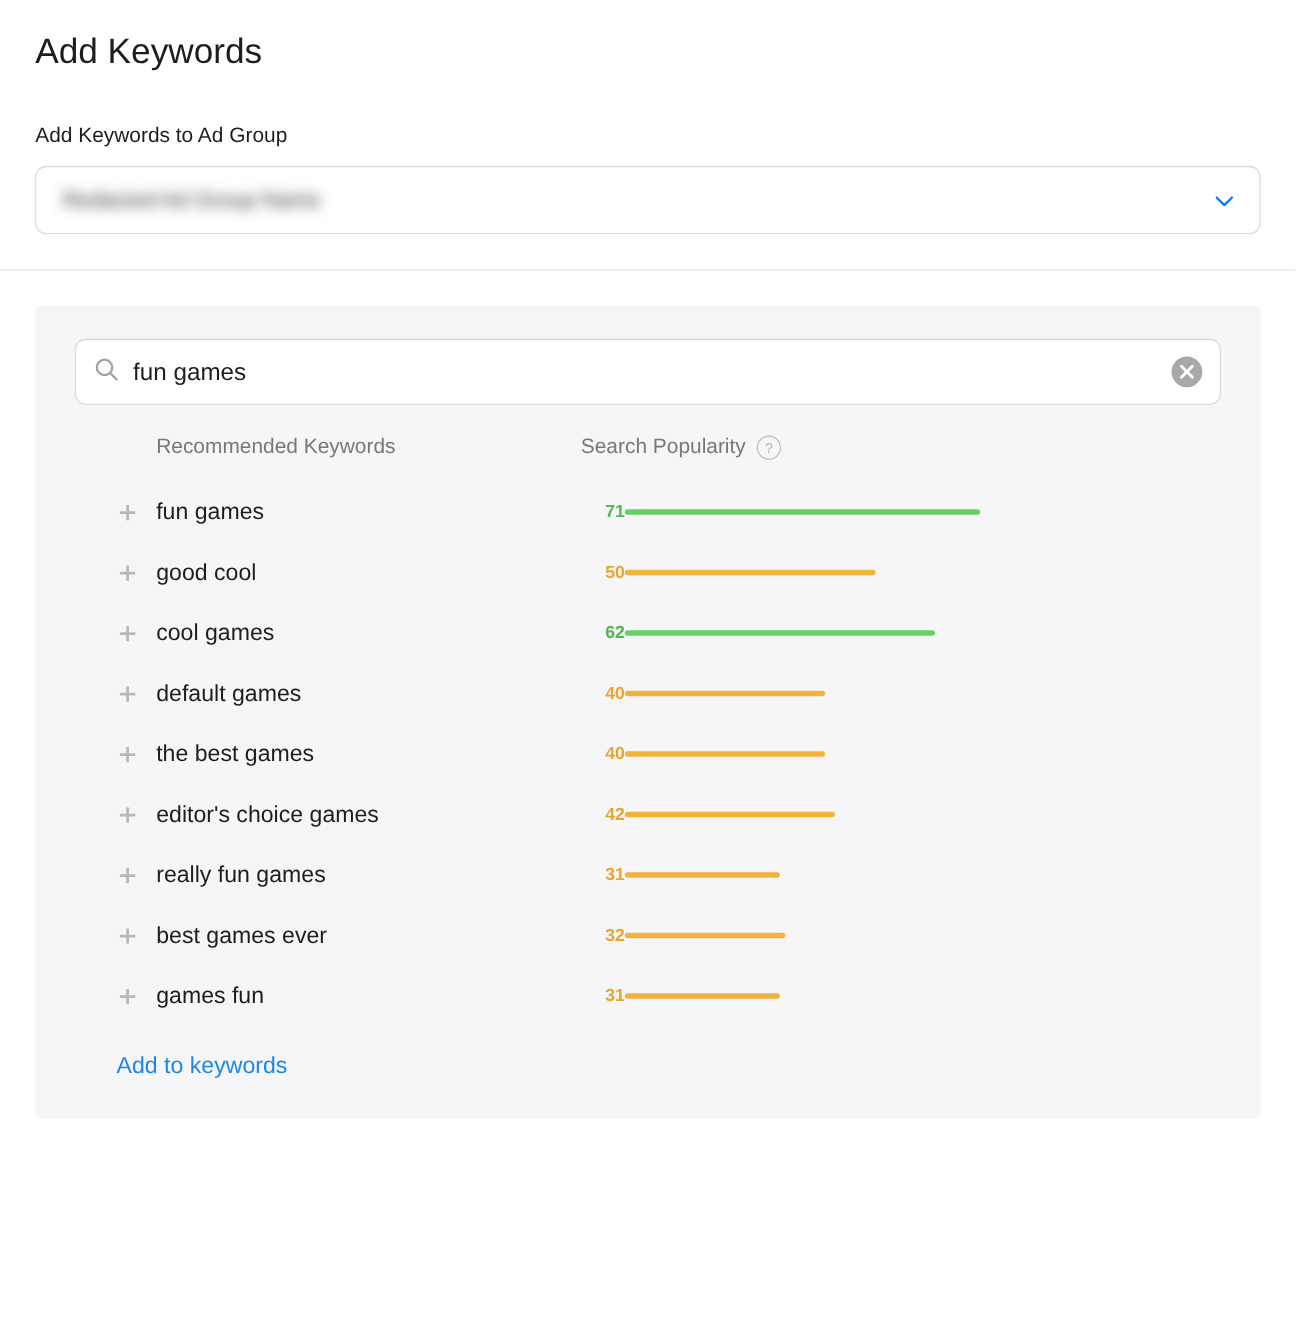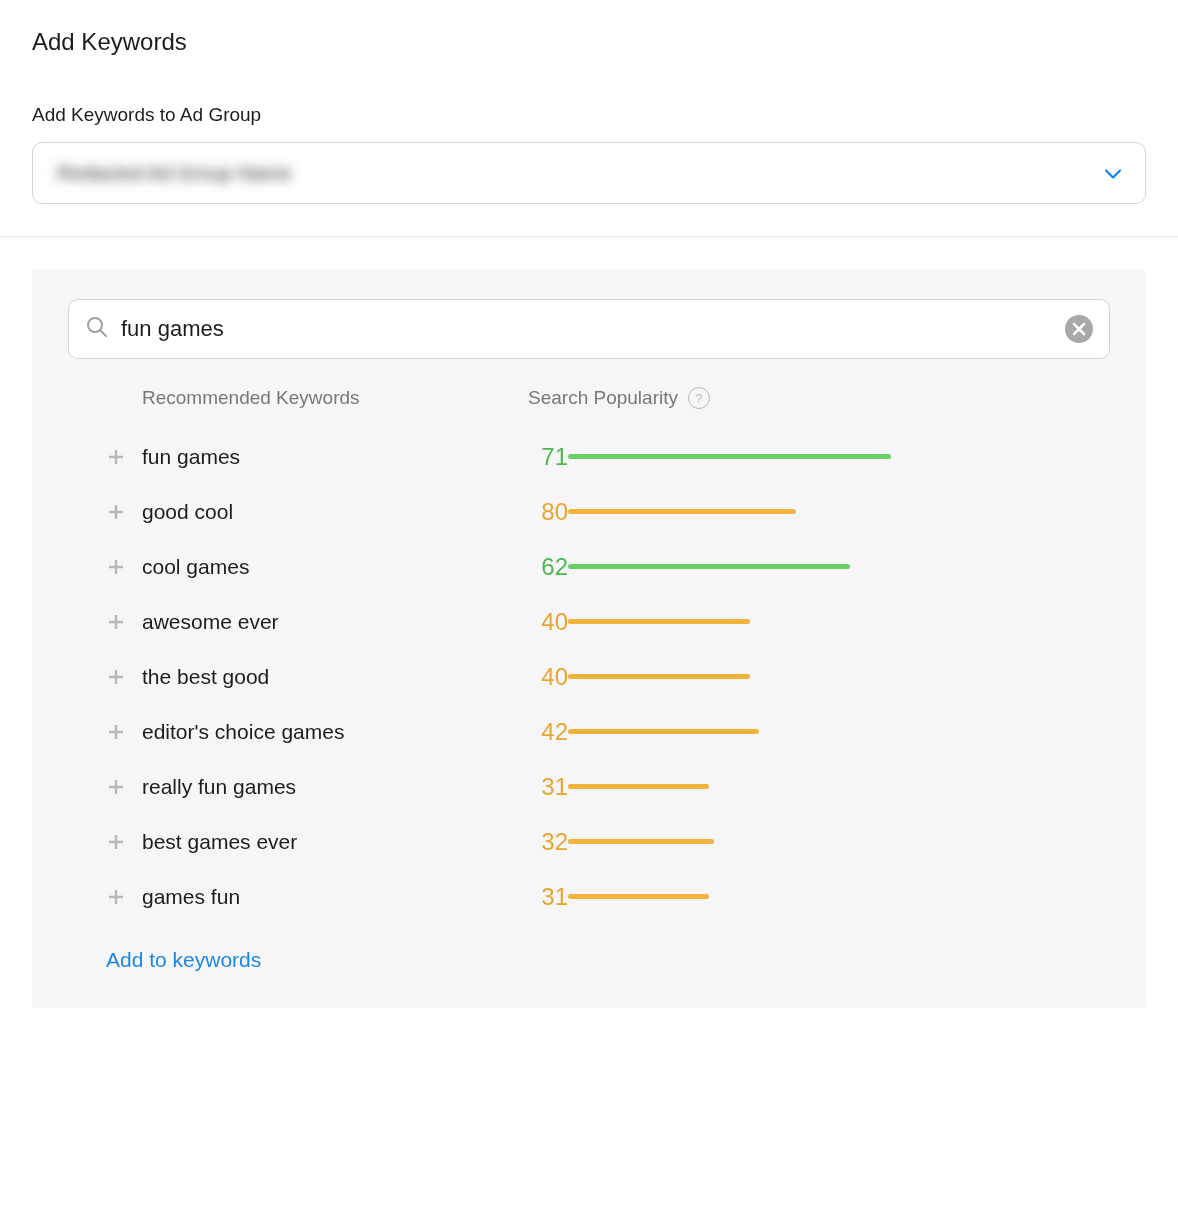--- a/index.html
+++ b/index.html
@@ -10,21 +10,21 @@
     body {
       font-family: -apple-system, BlinkMacSystemFont, "Segoe UI", Helvetica, Arial, sans-serif;
       background: #ffffff;
       color: #1d1d1f;
       width: 1178px;
     }
     .header-section {
       padding: 28px 32px 32px 32px;
     }
     .page-title {
-      font-size: 24px;
+      font-size: 32px;
       font-weight: 400;
       color: #1d1d1f;
       margin-bottom: 12px;
     }
     .page-subtitle {
       font-size: 21px;
       color: #9a9a9a;
       font-weight: 400;
       margin-bottom: 32px;
     }
@@ -166,22 +166,22 @@
       font-size: 21px;
       color: #1d1d1f;
     }
     .keyword-right {
       flex: 1;
       display: flex;
       align-items: center;
     }
     .popularity-value {
       width: 40px;
-      font-size: 24px;
-      font-weight: 400;
+      font-size: 16px;
+      font-weight: 700;
       text-align: right;
     }
     .popularity-value.green {
       color: #4fb84f;
     }
     .popularity-value.orange {
       color: #e8a52f;
     }
     .popularity-bar {
       height: 5px;
@@ -270,21 +270,21 @@
         <div class="keyword-left">
           <span class="add-icon">
             <svg width="16" height="16" viewBox="0 0 16 16">
               <line x1="8" y1="1" x2="8" y2="15" stroke="#b8b8b8" stroke-width="2.5"></line>
               <line x1="1" y1="8" x2="15" y2="8" stroke="#b8b8b8" stroke-width="2.5"></line>
             </svg>
           </span>
           <span class="keyword-label">good cool</span>
         </div>
         <div class="keyword-right">
-          <span class="popularity-value orange">80</span>
+          <span class="popularity-value orange">50</span>
           <div class="popularity-bar orange" style="width: 227.5px;"></div>
         </div>
       </div>
       <div class="keyword-row">
         <div class="keyword-left">
           <span class="add-icon">
             <svg width="16" height="16" viewBox="0 0 16 16">
               <line x1="8" y1="1" x2="8" y2="15" stroke="#b8b8b8" stroke-width="2.5"></line>
               <line x1="1" y1="8" x2="15" y2="8" stroke="#b8b8b8" stroke-width="2.5"></line>
             </svg>
@@ -297,36 +297,36 @@
         </div>
       </div>
       <div class="keyword-row">
         <div class="keyword-left">
           <span class="add-icon">
             <svg width="16" height="16" viewBox="0 0 16 16">
               <line x1="8" y1="1" x2="8" y2="15" stroke="#b8b8b8" stroke-width="2.5"></line>
               <line x1="1" y1="8" x2="15" y2="8" stroke="#b8b8b8" stroke-width="2.5"></line>
             </svg>
           </span>
-          <span class="keyword-label">awesome ever</span>
+          <span class="keyword-label">default games</span>
         </div>
         <div class="keyword-right">
           <span class="popularity-value orange">40</span>
           <div class="popularity-bar orange" style="width: 182px;"></div>
         </div>
       </div>
       <div class="keyword-row">
         <div class="keyword-left">
           <span class="add-icon">
             <svg width="16" height="16" viewBox="0 0 16 16">
               <line x1="8" y1="1" x2="8" y2="15" stroke="#b8b8b8" stroke-width="2.5"></line>
               <line x1="1" y1="8" x2="15" y2="8" stroke="#b8b8b8" stroke-width="2.5"></line>
             </svg>
           </span>
-          <span class="keyword-label">the best good</span>
+          <span class="keyword-label">the best games</span>
         </div>
         <div class="keyword-right">
           <span class="popularity-value orange">40</span>
           <div class="popularity-bar orange" style="width: 182px;"></div>
         </div>
       </div>
       <div class="keyword-row">
         <div class="keyword-left">
           <span class="add-icon">
             <svg width="16" height="16" viewBox="0 0 16 16">

